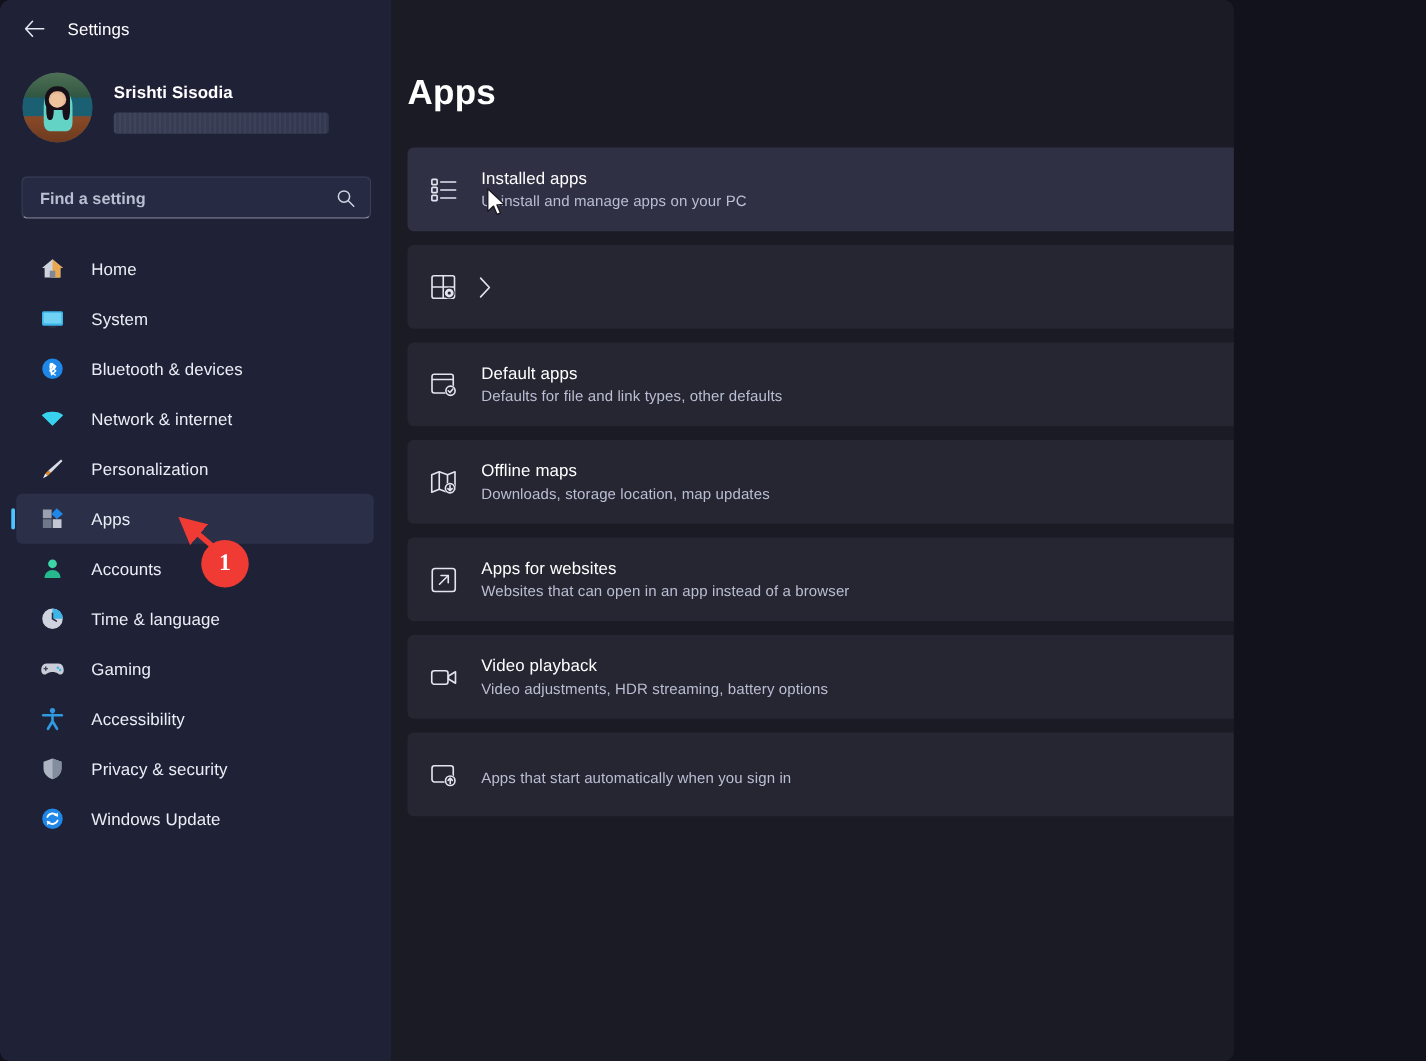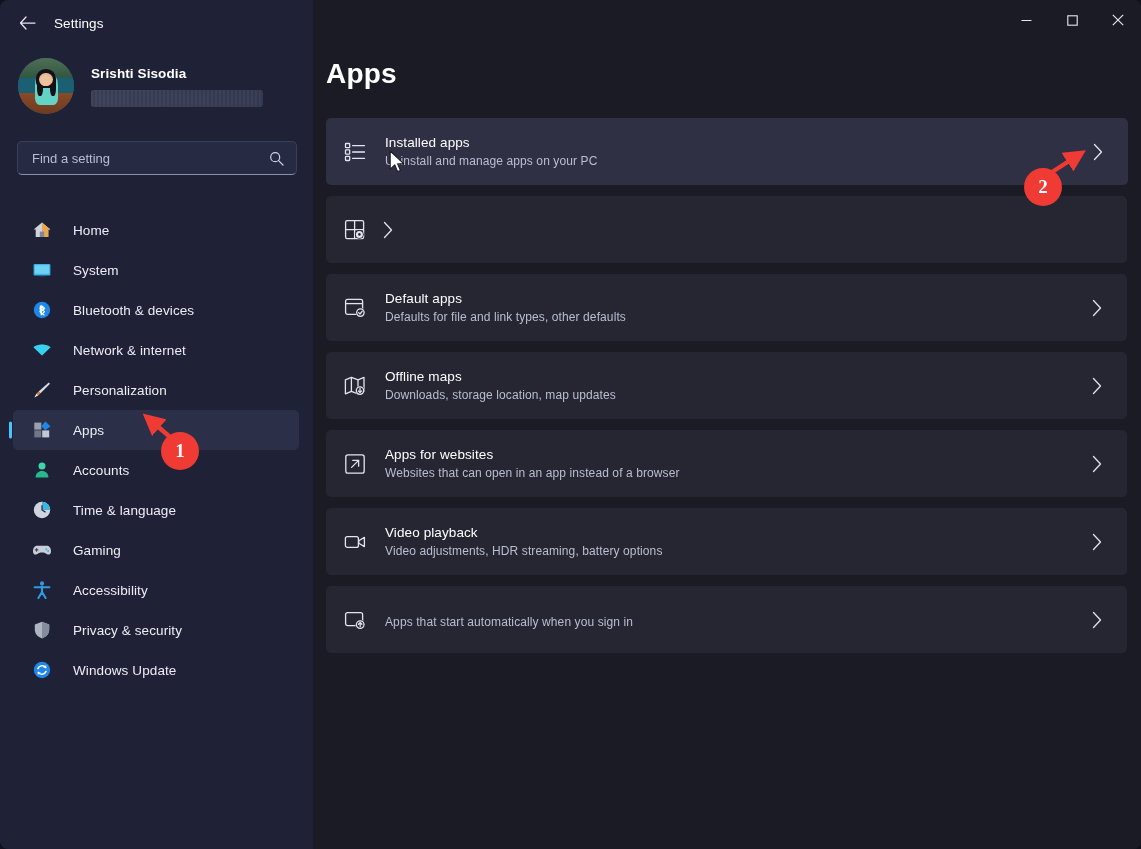--- a/index.html
+++ b/index.html
@@ -7,21 +7,21 @@
   html, body {
     width: 1141px;
     height: 849px;
     overflow: hidden;
     background: #11121b;
     font-family: "Liberation Sans", sans-serif;
   }
 
   #window {
     position: relative;
-    width: 1141px;
+    width: 987px;
     height: 849px;
     background: #1b1b26;
     border-radius: 8px;
     overflow: hidden;
   }
 
   
   #titlebar {
     position: absolute;
     top: 0; left: 0;
@@ -123,27 +123,28 @@
   }
   #search-input {
     flex: 1;
     background: transparent;
     border: none;
     outline: none;
     color: #ffffff;
     font-size: 13px;
     font-family: "Liberation Sans", sans-serif;
     padding: 0 10px 0 14px;
+    font-weight: bold;
   }
   #search-input::placeholder { color: #b9bed2; }
   #search-icon { padding-right: 12px; display: flex; align-items: center; }
 
   #navlist {
     position: absolute;
-    left: 13px; top: 210px;
+    left: 13px; top: 195px;
     width: 286px;
   }
   .nav-item {
     position: relative;
     height: 40px;
     display: flex;
     align-items: center;
     border-radius: 5px;
     padding-left: 18px;
     margin-bottom: 0px;

